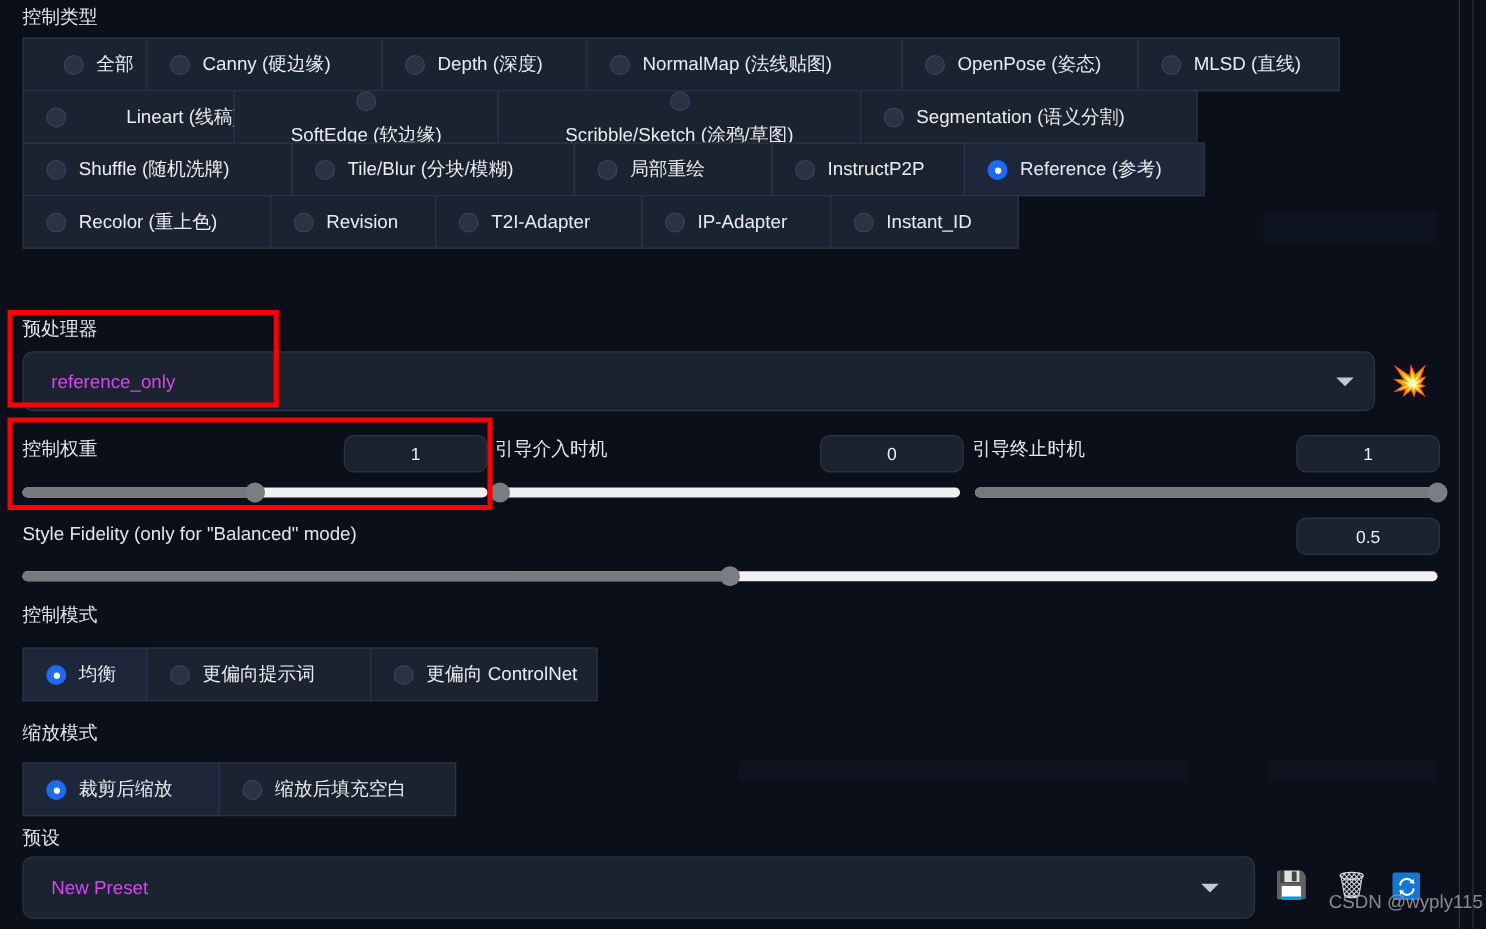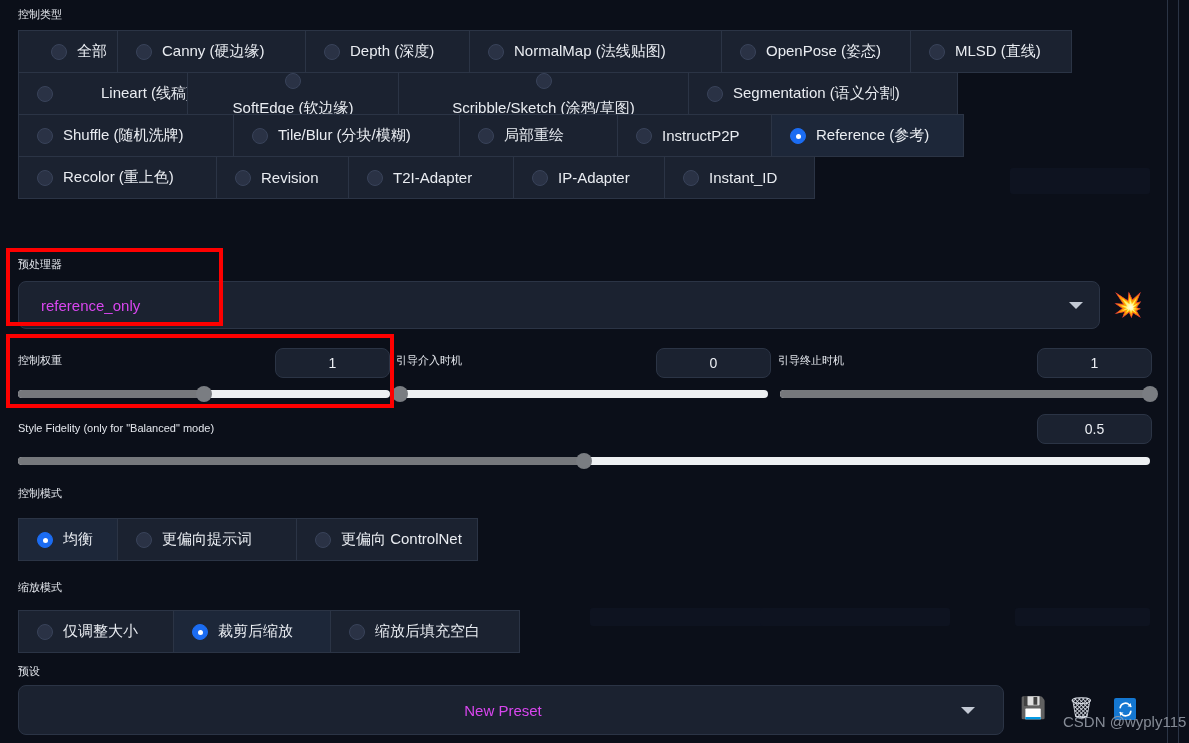--- a/index.html
+++ b/index.html
@@ -18,21 +18,21 @@
 
   
   .panel-edge { position: absolute; top: 0; bottom: 0; width: 1px; background: #2b3445; }
   .panel-edge.e1 { left: 1167px; }
   .panel-edge.e2 { left: 1178px; }
 
   
   .ghost { position: absolute; background: #0e1320; border-radius: 3px; }
 
   .section-label {
-    font-size: 11px;
+    font-size: 15px;
     color: #e3e6ec;
     line-height: 20px;
   }
 
   
   .radio-rows { margin-top: 6px; }
   .radio-row { display: flex; flex-wrap: nowrap; }
   .radio-item {
     display: flex; align-items: center; gap: 10px;
     background: #1b2230;
@@ -286,36 +286,32 @@
         <span>更偏向提示词</span>
       </div>
       <div class="radio-item" style="width: 182px;">
         <span class="dot"></span>
         <span>更偏向 ControlNet</span>
       </div>
     </div>
 
   <div class="section-label" style="position:absolute; left:18px; top:577px;">缩放模式</div>
   <div class="radio-row" id="rmrow" style="position:absolute; left:18px; top:610px;">
-      <div class="radio-item" style="width: 156px;">
-        <span class="dot"></span>
-        <span>仅调整大小</span>
-      </div>
       <div class="radio-item selected" style="width: 158px;">
         <span class="dot"></span>
         <span>裁剪后缩放</span>
       </div>
       <div class="radio-item" style="width: 190px;">
         <span class="dot"></span>
         <span>缩放后填充空白</span>
       </div>
     </div>
 
   <div class="section-label" style="position:absolute; left:18px; top:661px;">预设</div>
-  <div class="dropdown" style="position:absolute; left:18px; top:685px; width:986px; height:50px;justify-content:center;">
+  <div class="dropdown" style="position:absolute; left:18px; top:685px; width:986px; height:50px;">
     <span>New Preset</span>
     <span class="chev" style="right:28px;"></span>
   </div>
 
   <div class="emoji" style="position:absolute; left:1020px; top:698px; font-size:21px;">💾</div>
   <div class="emoji" style="position:absolute; left:1068px; top:698px; font-size:21px;">🗑</div>
   <div style="position:absolute; left:1114px; top:698px; width:22px; height:22px;
               background:#1477d1; border-radius:2px; display:flex;
               align-items:center; justify-content:center;">
     <svg width="17" height="17" viewBox="0 0 24 24">

